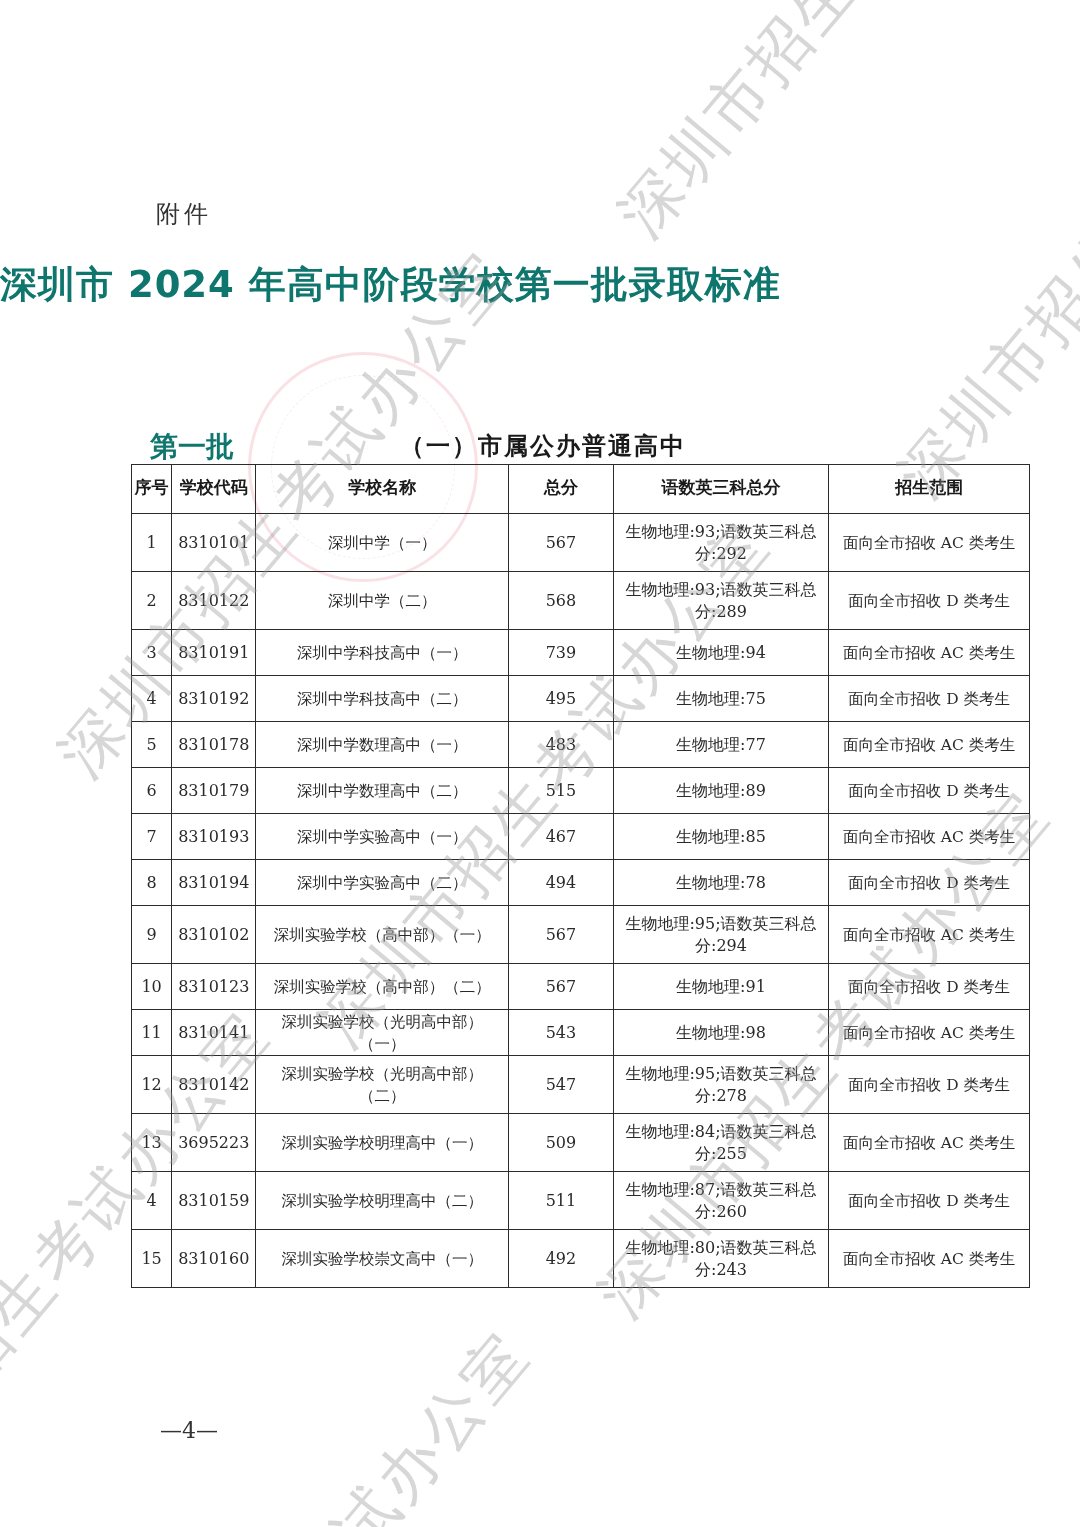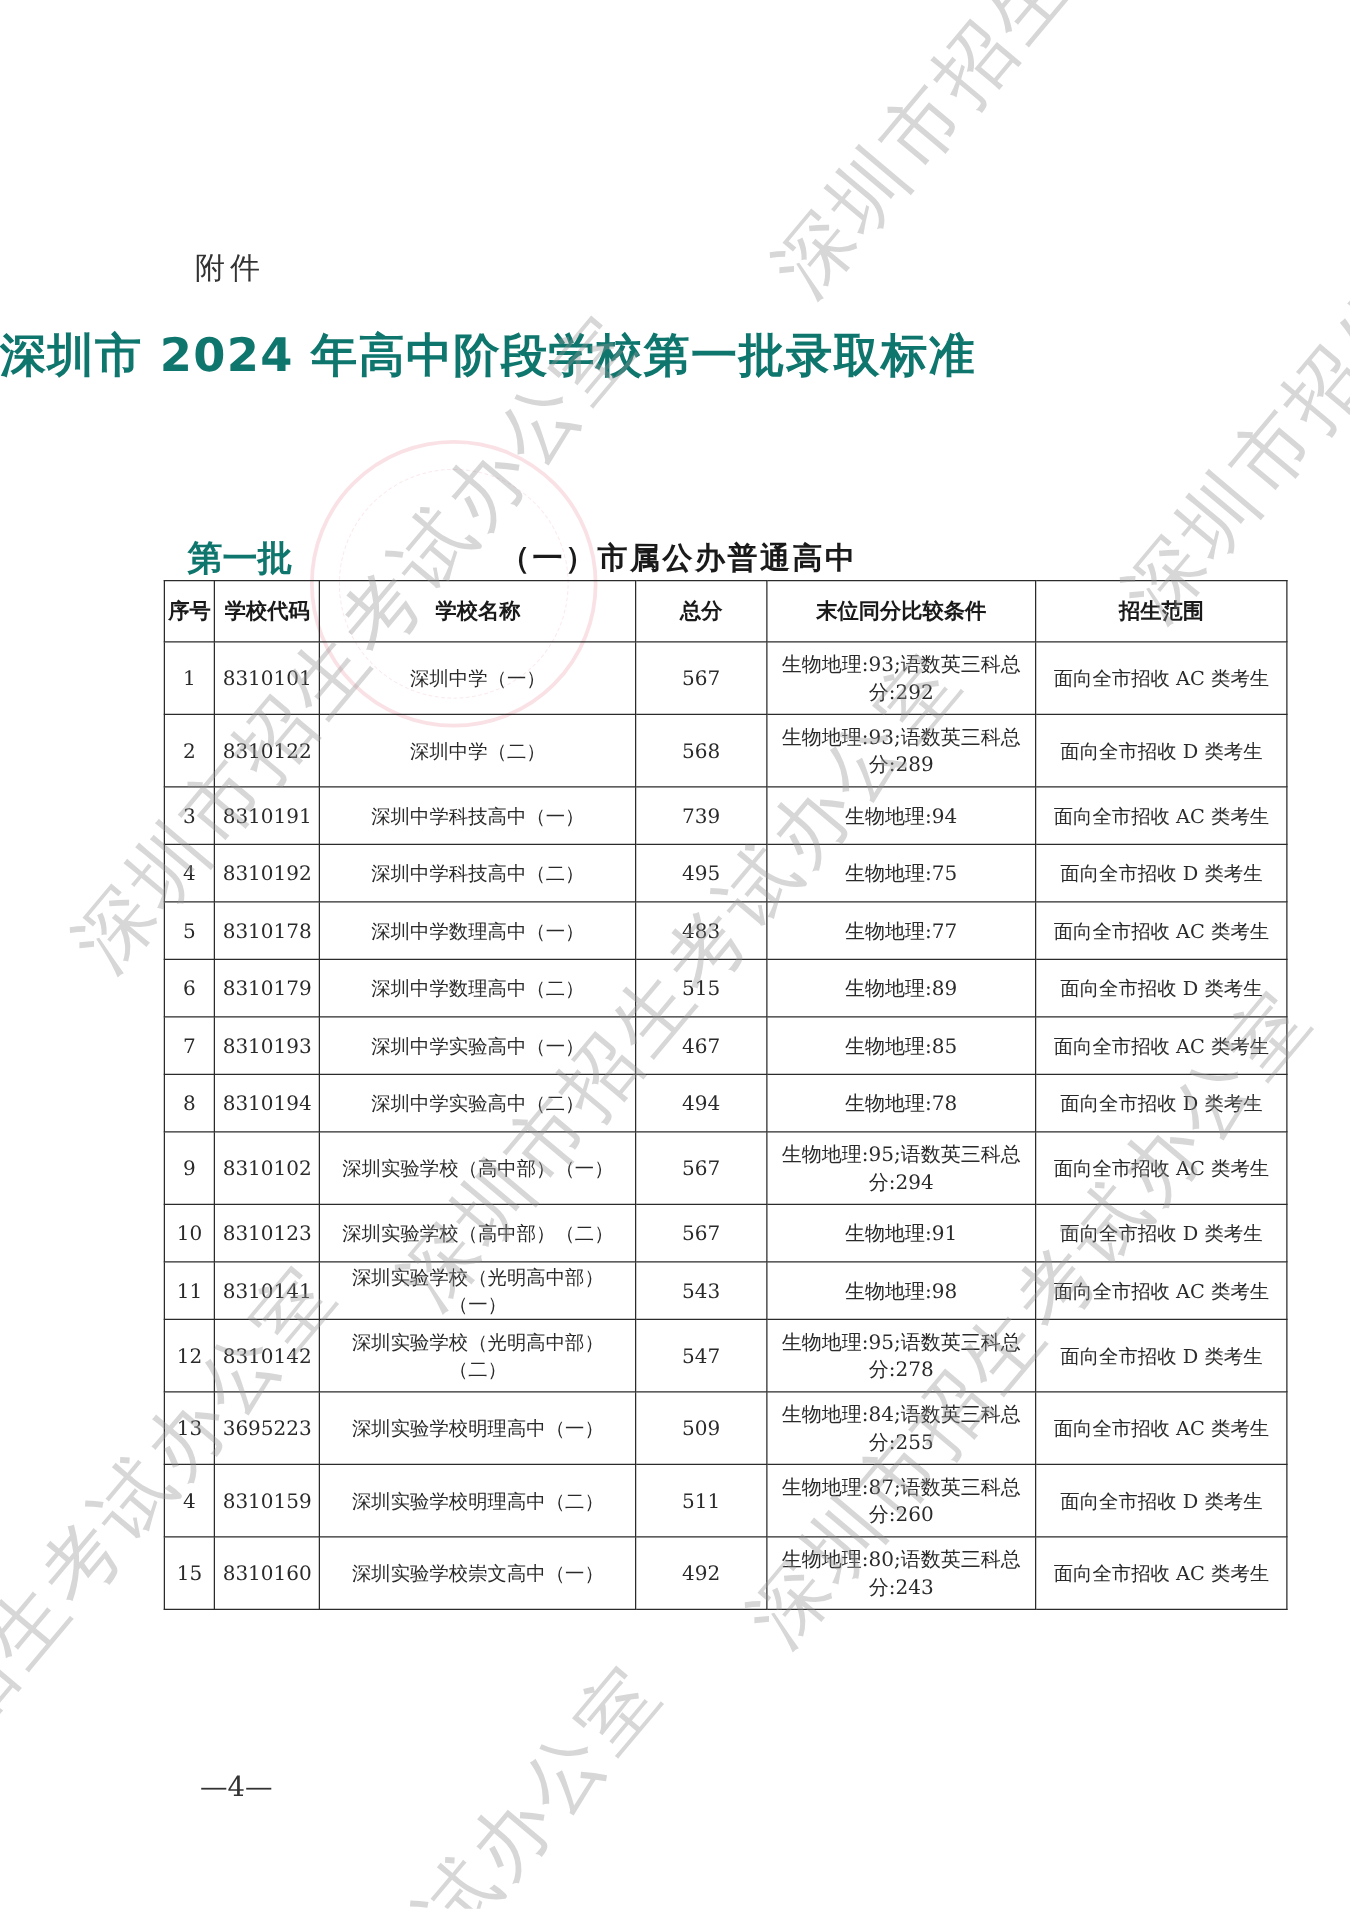--- a/index.html
+++ b/index.html
@@ -90,21 +90,21 @@
     table.admission th,
     table.admission td {
       border: 1.6px solid #2b2b2b;
       text-align: center;
       padding: 0 2px;
       line-height: 22px;
     }
     table.admission th {
       height: 48px;
       font-weight: bold;
-      font-family: Liberation Serif, serif;
+      font-family: Liberation Mono, monospace;
       font-size: 17px;
       color: #1a1a1a;
     }
     table.admission td {
       height: 56px;
       font-family: "DejaVu Serif", "Liberation Serif", serif;
     }
     table.admission tr.single td { height: 45px; }
     table.admission tr.double td { height: 57px; }
     .col-seq { width: 40px; }
@@ -158,21 +158,21 @@
       <col class="col-total">
       <col class="col-cond">
       <col class="col-scope">
     </colgroup>
     <thead>
       <tr>
         <th>序号</th>
         <th>学校代码</th>
         <th>学校名称</th>
         <th>总分</th>
-        <th>末位同分比较条件</th>
+        <th>语数英三科总分</th>
         <th>招生范围</th>
       </tr>
     </thead>
     <tbody>
       <tr class="double">
         <td>1</td>
         <td>8310101</td>
         <td class="name-cell">深圳中学（一）</td>
         <td>567</td>
         <td class="cond-cell">生物地理:93;语数英三科总分:292</td>

